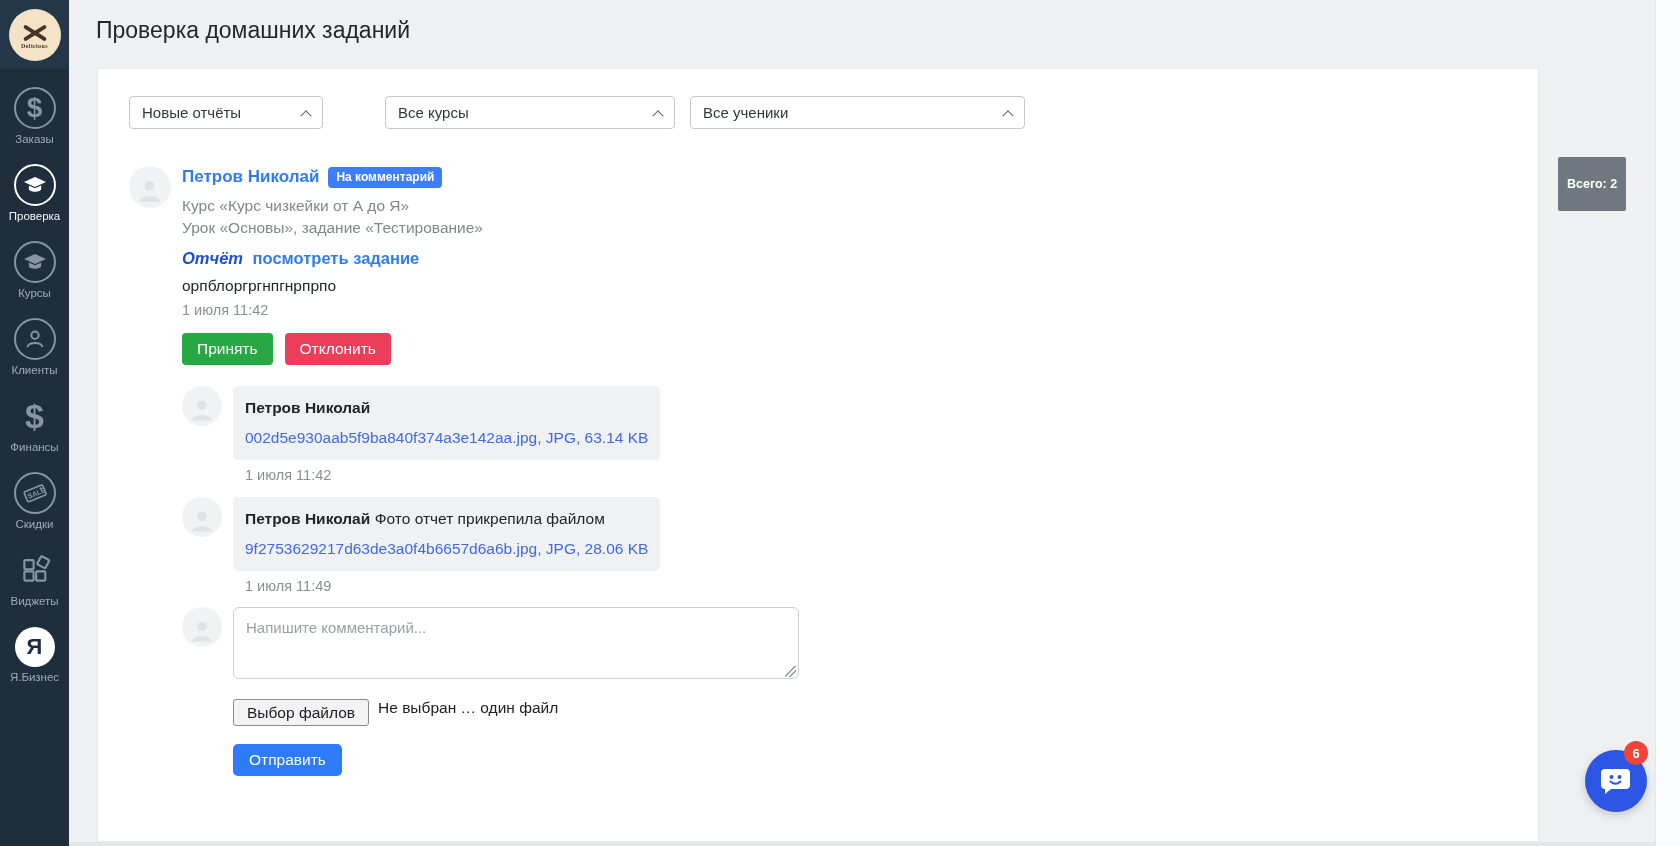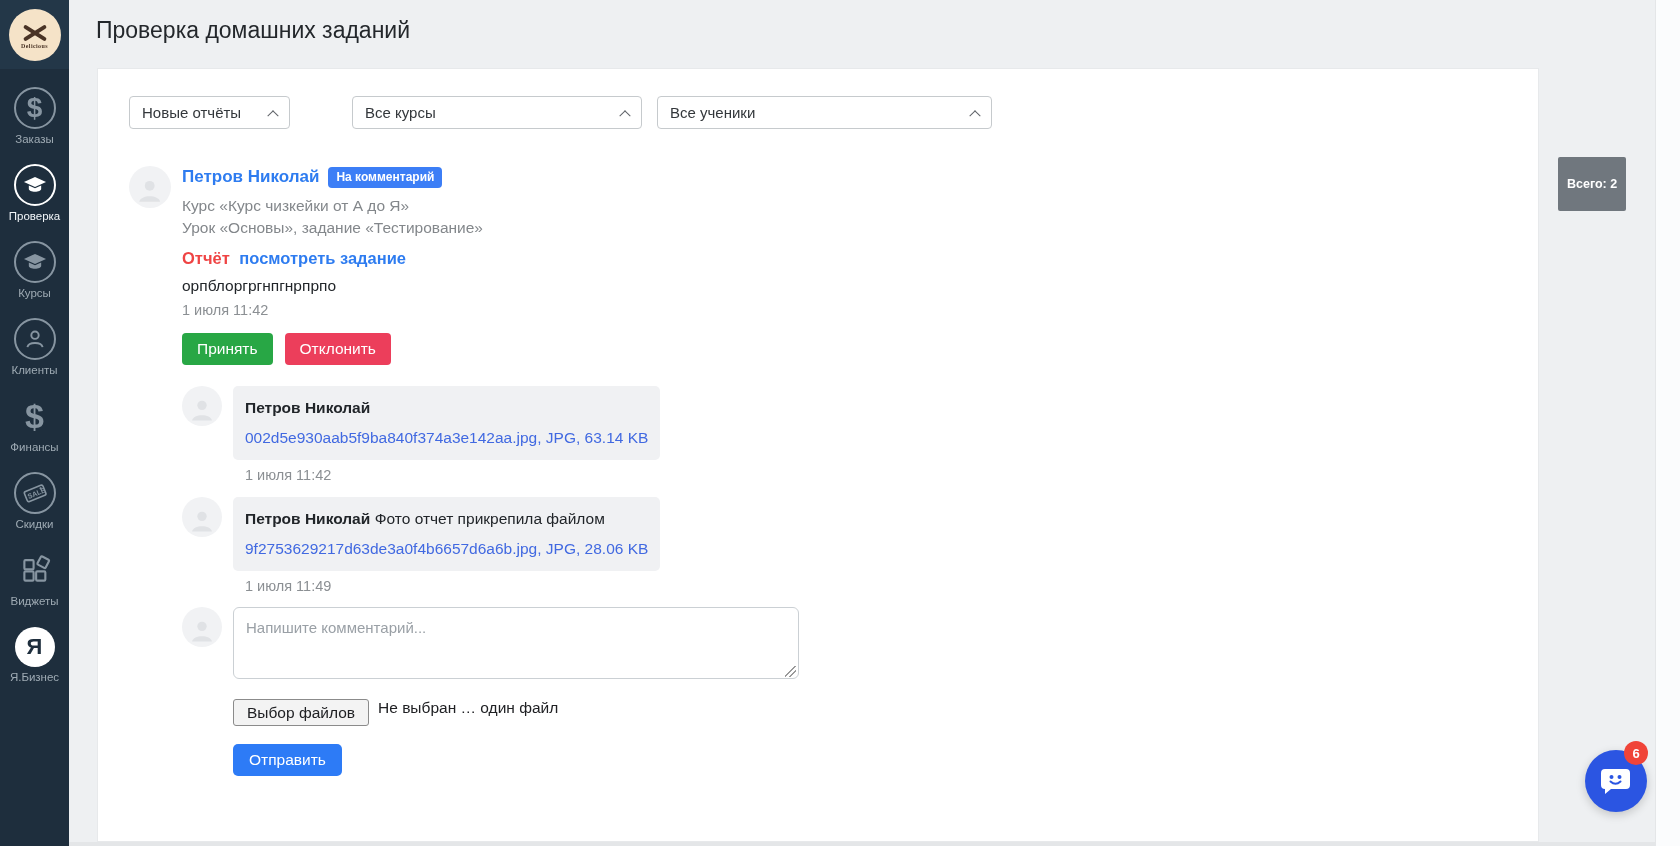--- a/index.html
+++ b/index.html
@@ -30,21 +30,21 @@
   
   #main { position:absolute; left:69px; top:0; right:0; bottom:0; background:#eef0f2; }
   #page-title { position:absolute; left:27px; top:17px; font-size:23px; font-weight:400; color:#23272b; }
   #card { position:absolute; left:28px; top:68px; width:1442px; height:774px; background:#ffffff; border:1px solid #e7e9eb; padding:27px 30px 0 31px; }
   #bottom-strip { position:absolute; left:0; top:842px; right:25px; height:4px; background:#e4e6e8; }
   #scrollbar { position:absolute; right:0; top:0; width:25px; height:846px; background:#fbfcfd; border-left:1px solid #e4e6e8; }
 
   
   .filters-row { display:flex; align-items:flex-start; }
   .filter { height:33px; background:#fff; border:1px solid #c6cacd; border-radius:4px; display:flex; align-items:center; justify-content:space-between; padding:0 12px; font-size:15px; color:#33373b; cursor:pointer; }
-  .f1 { width:161px; margin-right:62px; }
+  .f1 { width:194px; margin-right:62px; }
   .f2 { width:290px; margin-right:15px; }
   .f3 { width:335px; }
   .chev-up { width:8px; height:8px; border-left:1.6px solid #5f6368; border-top:1.6px solid #5f6368; transform:rotate(45deg) translate(2px,2px); }
 
   
   #total-badge { position:absolute; left:1489px; top:157px; background:#70777e; color:#fff; font-size:12.5px; font-weight:bold; padding:20px 9px; border-radius:2px; }
 
   
   .avatar { border-radius:50%; background:#f1f2f4; overflow:hidden; flex:0 0 auto; display:flex; align-items:center; justify-content:center; }
   .av42 { width:42px; height:42px; }
@@ -53,21 +53,21 @@
 
   
   .report { display:flex; margin-top:37px; }
   .report-body { margin-left:11px; flex:1; }
   .name-row { display:flex; align-items:center; height:22px; }
   .student-link { font-size:17px; font-weight:bold; color:#2e7cf0; text-decoration:none; cursor:pointer; }
   .status-badge { margin-left:9px; background:#3c7ef6; color:#fff; font-size:12px; font-weight:bold; padding:3.5px 8px; border-radius:4px; }
   .muted-line { color:#83878b; font-size:15.5px; line-height:22px; }
   .mt7 { margin-top:7px; }
   .otchet-row { margin-top:10px; font-size:16.5px; font-weight:bold; }
-  .otchet-label { color:#ef4444; }
+  .otchet-label { color:#1d4ed8;font-style:italic; }
   .task-link { color:#2e7cf0; text-decoration:none; cursor:pointer; margin-left:5px; }
   .report-text { margin-top:9px; font-size:15.5px; color:#212529; }
   .timestamp { margin-top:7px; font-size:14.5px; color:#8b8f93; }
   .btn-row { margin-top:15px; display:flex; }
   .btn { border:none; border-radius:4px; color:#fff; font-size:15.5px; font-family:inherit; padding:7px 15px; cursor:pointer; }
   .btn-accept { background:#28a745; }
   .btn-decline { background:#ec3e5b; margin-left:12px; }
 
   
   .comments { margin-top:21px; }

